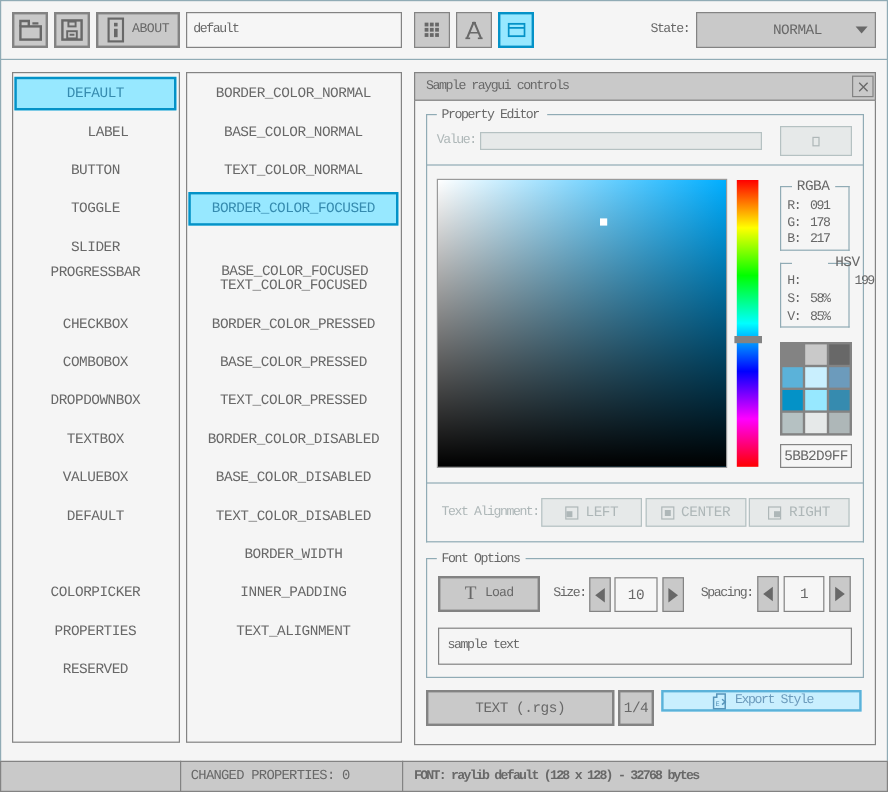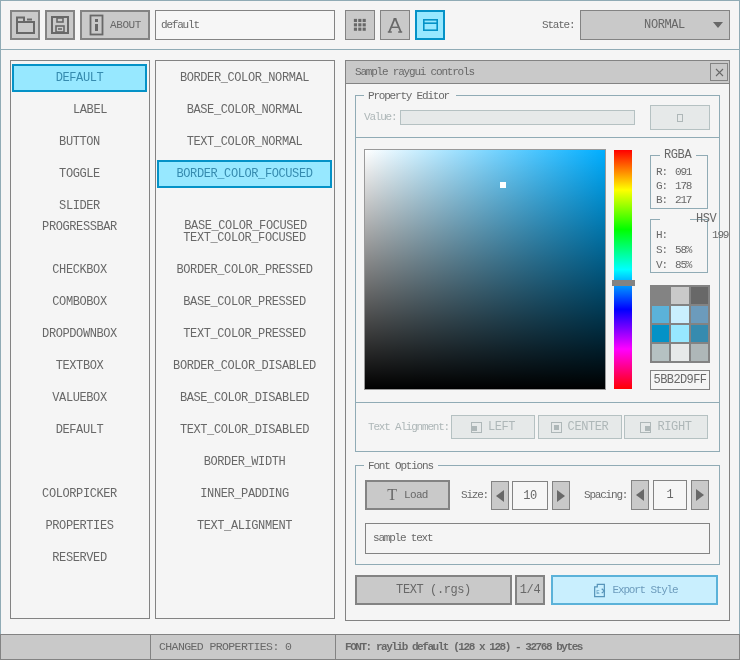--- a/index.html
+++ b/index.html
@@ -255,21 +255,21 @@
 <div class="ab tb fl" style="left:365px;top:523px;width:345px;height:31px;background:#f5f5f5;padding-left:7px;">
  <span class="t9">sample text</span>
 </div>
 
 <div class="ab btn flex" style="left:355px;top:575px;width:157px;height:30px;">
     <span class="t11">TEXT (.rgs)</span>
   </div>
 <div class="ab btn flex" style="left:515px;top:575px;width:30px;height:30px;">
     <span class="t11">1/4</span>
   </div>
-<div class="ab foc flex" style="left:551px;top:575px;width:167px;height:30px;gap:6px;">
+<div class="ab foc flex" style="left:551px;top:575px;width:167px;height:18px;gap:6px;">
  <svg width="15" height="15" viewBox="0 0 17 17">
       <g fill="none" stroke="#5795ba" stroke-width="1.4">
         <path d="M6 1.5 H14 V15.5 H3 V4.5 L6 4.5 Z"></path>
         <path d="M11 6.5 L14 9 L11 11.5"></path>
       </g>
       <text x="4.8" y="13" font-size="6.5" fill="#5795ba" font-family="Liberation Mono">E</text>
     </svg>
  <span class="t9">Export Style</span>
 </div>
 

